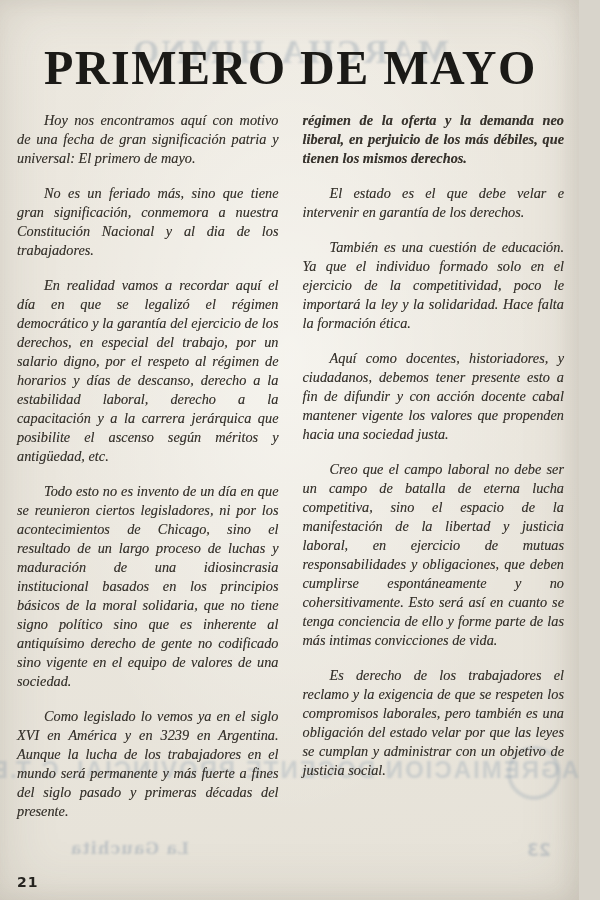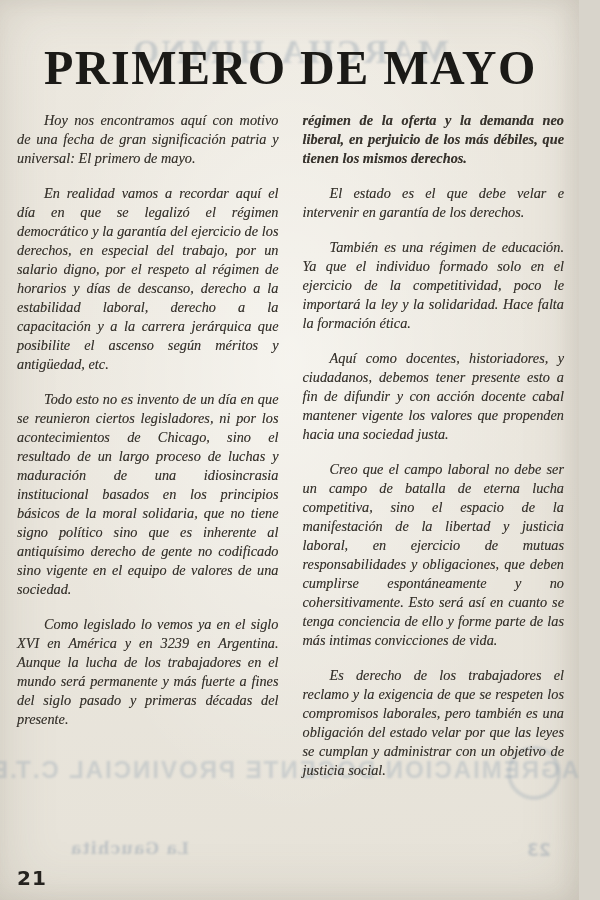--- a/index.html
+++ b/index.html
@@ -126,48 +126,49 @@
   .footer .publication {
     font-family: "DejaVu Serif", serif;
     font-weight: bold;
     font-size: 16.5px;
     letter-spacing: 1.5px;
     color: #25231f;
   }
   .footer .page-number {
     font-family: "DejaVu Sans", sans-serif;
     font-weight: bold;
-    font-size: 20px;
+    font-size: 14px;
     letter-spacing: 1px;
     color: #25231f;
   }
 </style>
 </head>
 <body>
 
 <div class="page">
 
   <div class="ghost ghost-title">MARCHA-HIMNO</div>
   <div class="ghost ghost-band">AGREMIACION DOCENTE PROVINCIAL C.T.E.R.A.</div>
   <div class="ghost ghost-footer">La Gauchita</div>
   <div class="ghost ghost-page">23</div>
 
   <h1 class="title">PRIMERO DE MAYO</h1>
 
   <div class="columns">
     <div class="col" id="col-left">
         <p>Hoy nos encontramos aquí con motivo de una fecha de gran significación patria y universal: El primero de mayo.</p>
+        <p>No es un feriado más, sino que tiene gran significación, conmemora a nuestra Constitución Nacional y al dia de los trabajadores.</p>
         <p>En realidad vamos a recordar aquí el día en que se legalizó el régimen democrático y la garantía del ejercicio de los derechos, en especial del trabajo, por un salario digno, por el respeto al régimen de horarios y días de descanso, derecho a la estabilidad laboral, derecho a la capacitación y a la carrera jerárquica que posibilite el ascenso según méritos y antigüedad, etc.</p>
         <p>Todo esto no es invento de un día en que se reunieron ciertos legisladores, ni por los acontecimientos de Chicago, sino el resultado de un largo proceso de luchas y maduración de una idiosincrasia institucional basados en los principios básicos de la moral solidaria, que no tiene signo político sino que es inherente al antiquísimo derecho de gente no codificado sino vigente en el equipo de valores de una sociedad.</p>
         <p>Como legislado lo vemos ya en el siglo XVI en América y en 3239 en Argentina. Aunque la lucha de los trabajadores en el mundo será permanente y más fuerte a fines del siglo pasado y primeras décadas del presente.</p>
       </div>
     <div class="col" id="col-right">
         <p class="continuation">régimen de la oferta y la demanda neo liberal, en perjuicio de los más débiles, que tienen los mismos derechos.</p>
         <p>El estado es el que debe velar e intervenir en garantía de los derechos.</p>
-        <p>También es una régimen de educación. Ya que el individuo formado solo en el ejercicio de la competitividad, poco le importará la ley y la solidaridad. Hace falta la formación ética.</p>
+        <p>También es una cuestión de educación. Ya que el individuo formado solo en el ejercicio de la competitividad, poco le importará la ley y la solidaridad. Hace falta la formación ética.</p>
         <p>Aquí como docentes, historiadores, y ciudadanos, debemos tener presente esto a fin de difundir y con acción docente cabal mantener vigente los valores que propenden hacia una sociedad justa.</p>
         <p>Creo que el campo laboral no debe ser un campo de batalla de eterna lucha competitiva, sino el espacio de la manifestación de la libertad y justicia laboral, en ejercicio de mutuas responsabilidades y obligaciones, que deben cumplirse espontáneamente y no cohersitivamente. Esto será así en cuanto se tenga conciencia de ello y forme parte de las más intimas convicciones de vida.</p>
         <p>Es derecho de los trabajadores el reclamo y la exigencia de que se respeten los compromisos laborales, pero también es una obligación del estado velar por que las leyes se cumplan y administrar con un objetivo de justicia social.</p>
       </div>
   </div>
 
   <div class="footer">
     <span class="page-number">21</span>
   </div>
 

